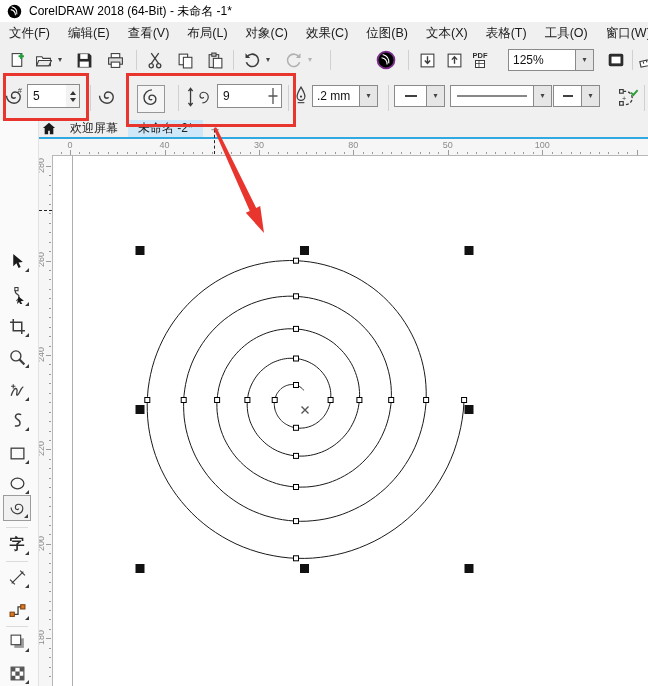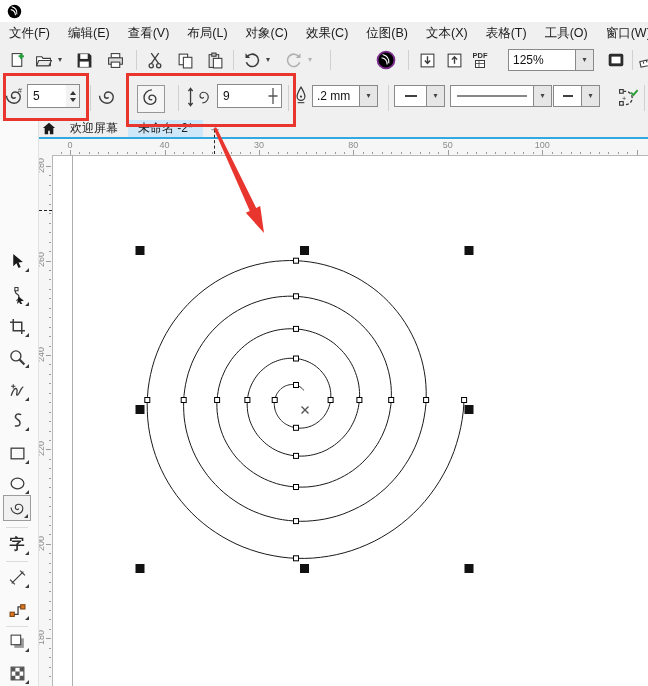--- a/index.html
+++ b/index.html
@@ -66,20 +66,21 @@
   .dashh{position:absolute;left:39px;top:210px;width:13px;height:0;border-top:1px dashed #222;z-index:20;}
 </style>
 </head>
 <body>
 
 <div class="titlebar">
   <svg class="logo" width="15" height="15" viewBox="0 0 16 16">
     <circle cx="8" cy="8" r="7.2" fill="#000"></circle>
     <path d="M5 3c4 1 6 4 5.5 8M4 6c3 .5 5 2.5 5 6" stroke="#fff" stroke-width="1.1" fill="none"></path>
   </svg>
+  <span class="tt">CorelDRAW 2018 (64-Bit) - 未命名 -1*</span>
 </div>
 
 <div class="menubar" id="menubar">
     <span>文件(F)</span>
     <span>编辑(E)</span>
     <span>查看(V)</span>
     <span>布局(L)</span>
     <span>对象(C)</span>
     <span>效果(C)</span>
     <span>位图(B)</span>

